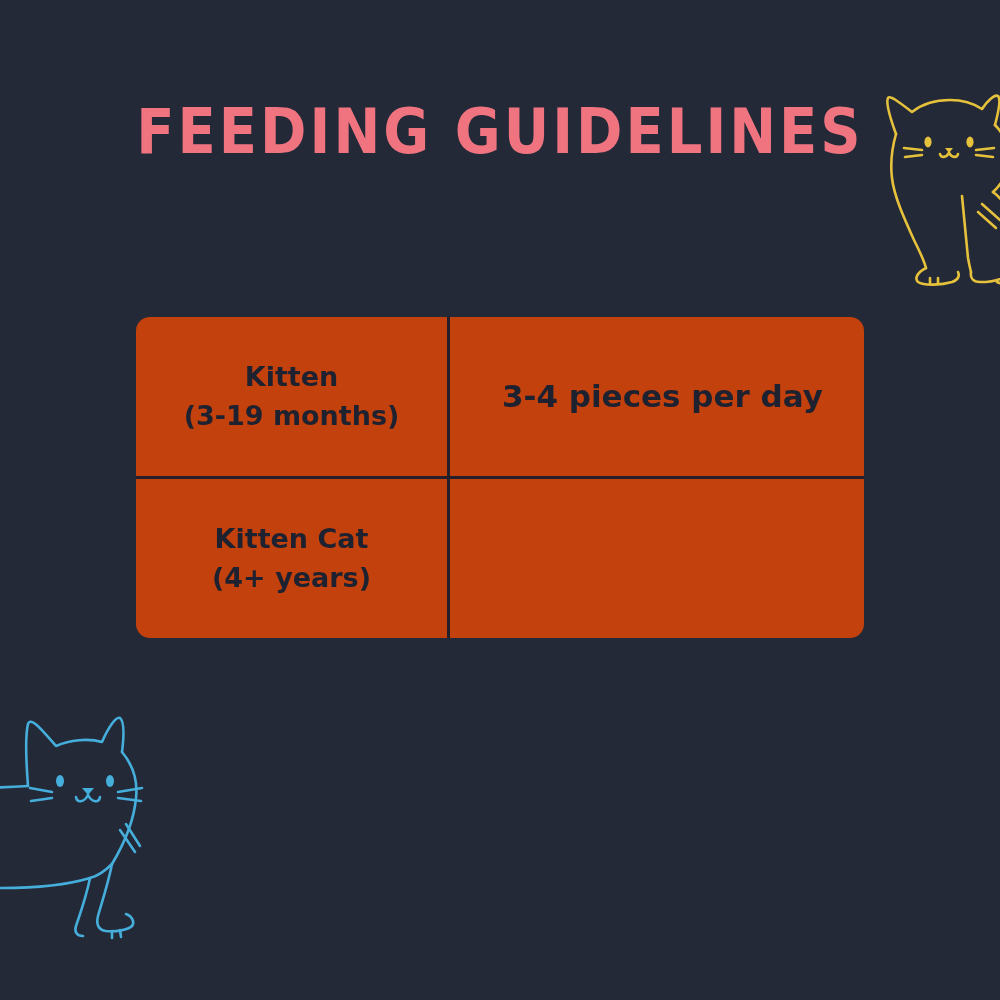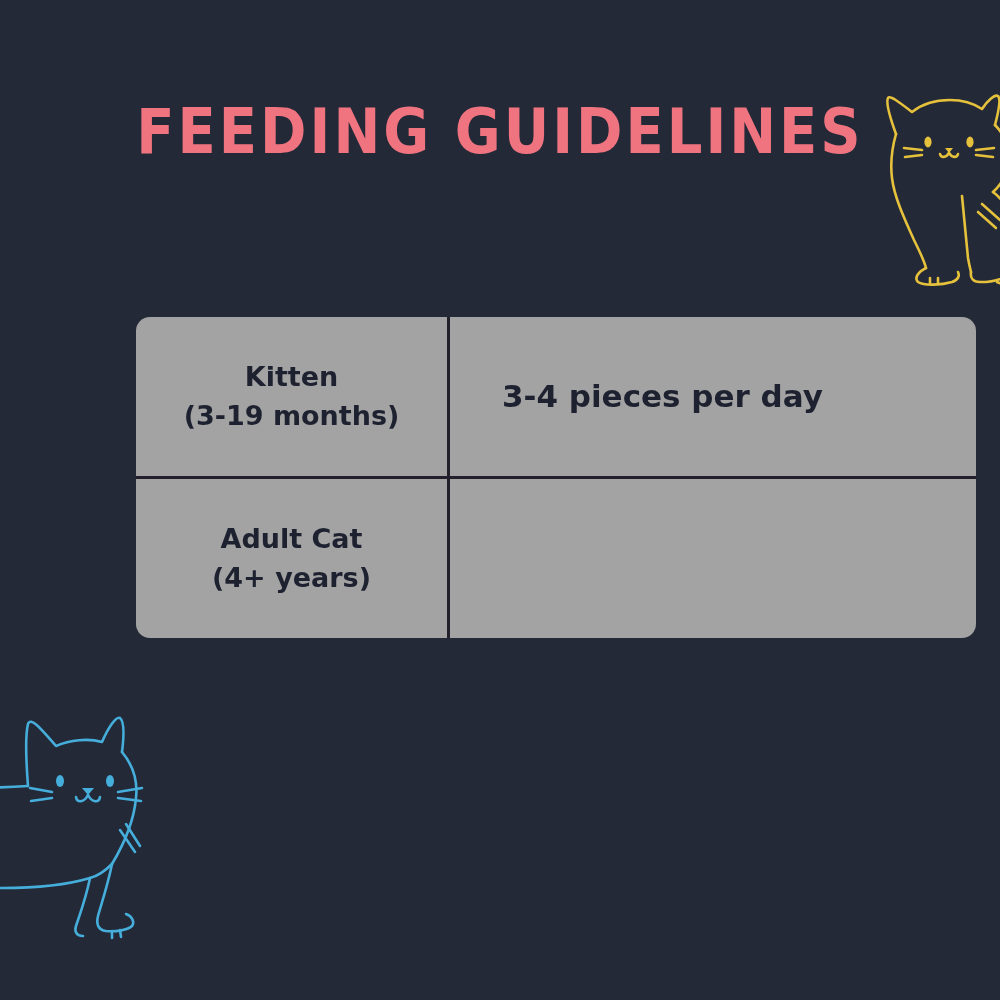--- a/index.html
+++ b/index.html
@@ -39,23 +39,23 @@
     transform: scaleY(1.12);
     transform-origin: center top;
     -webkit-font-smoothing: antialiased;
   }
 
   
   .table {
     position: absolute;
     left: 136px;
     top: 317px;
-    width: 840px;
+    width: 728px;
     height: 321px;
-    background: #a3a3a3;
+    background: #c2410c;
     border-radius: 14px;
     overflow: hidden;
     display: flex;
     flex-direction: column;
   }
   .row {
     display: flex;
     flex: 1 1 0;
     position: relative;
   }
@@ -222,21 +222,21 @@
           <span class="l1">Kitten</span>
           <span class="l2">(3-19 months)</span>
         </div>
       </div>
       <div class="cell cell-value">3-4 pieces per day</div>
     </div>
 
     <div class="row">
       <div class="cell cell-label">
         <div>
-          <span class="l1">Adult Cat</span>
+          <span class="l1">Kitten Cat</span>
           <span class="l2">(4+ years)</span>
         </div>
       </div>
     </div>
 
   </div>
 
 </div>
 
 </body></html>

